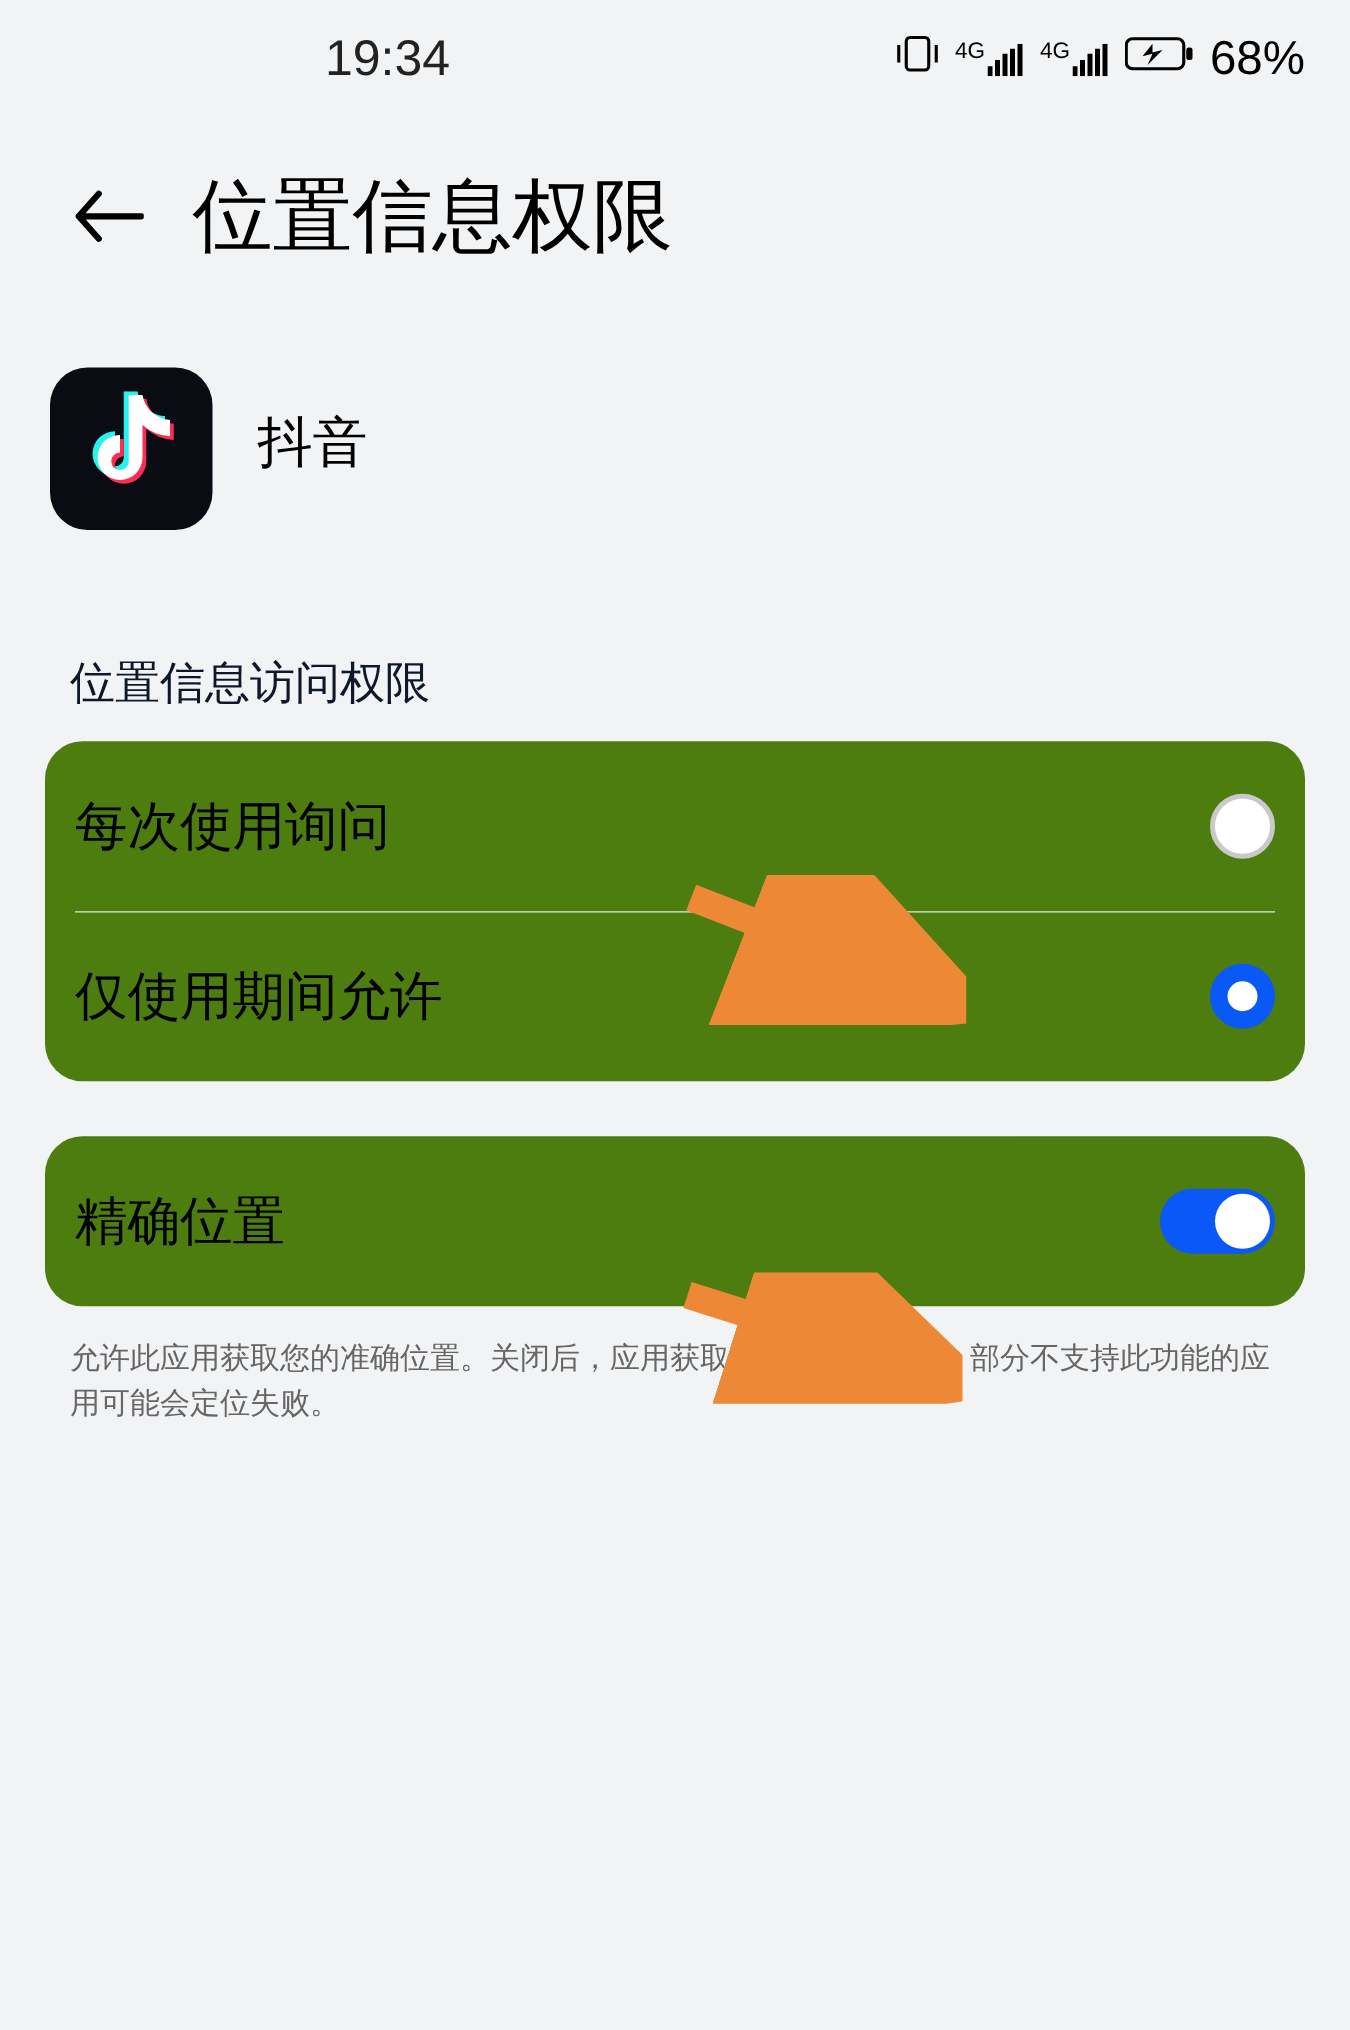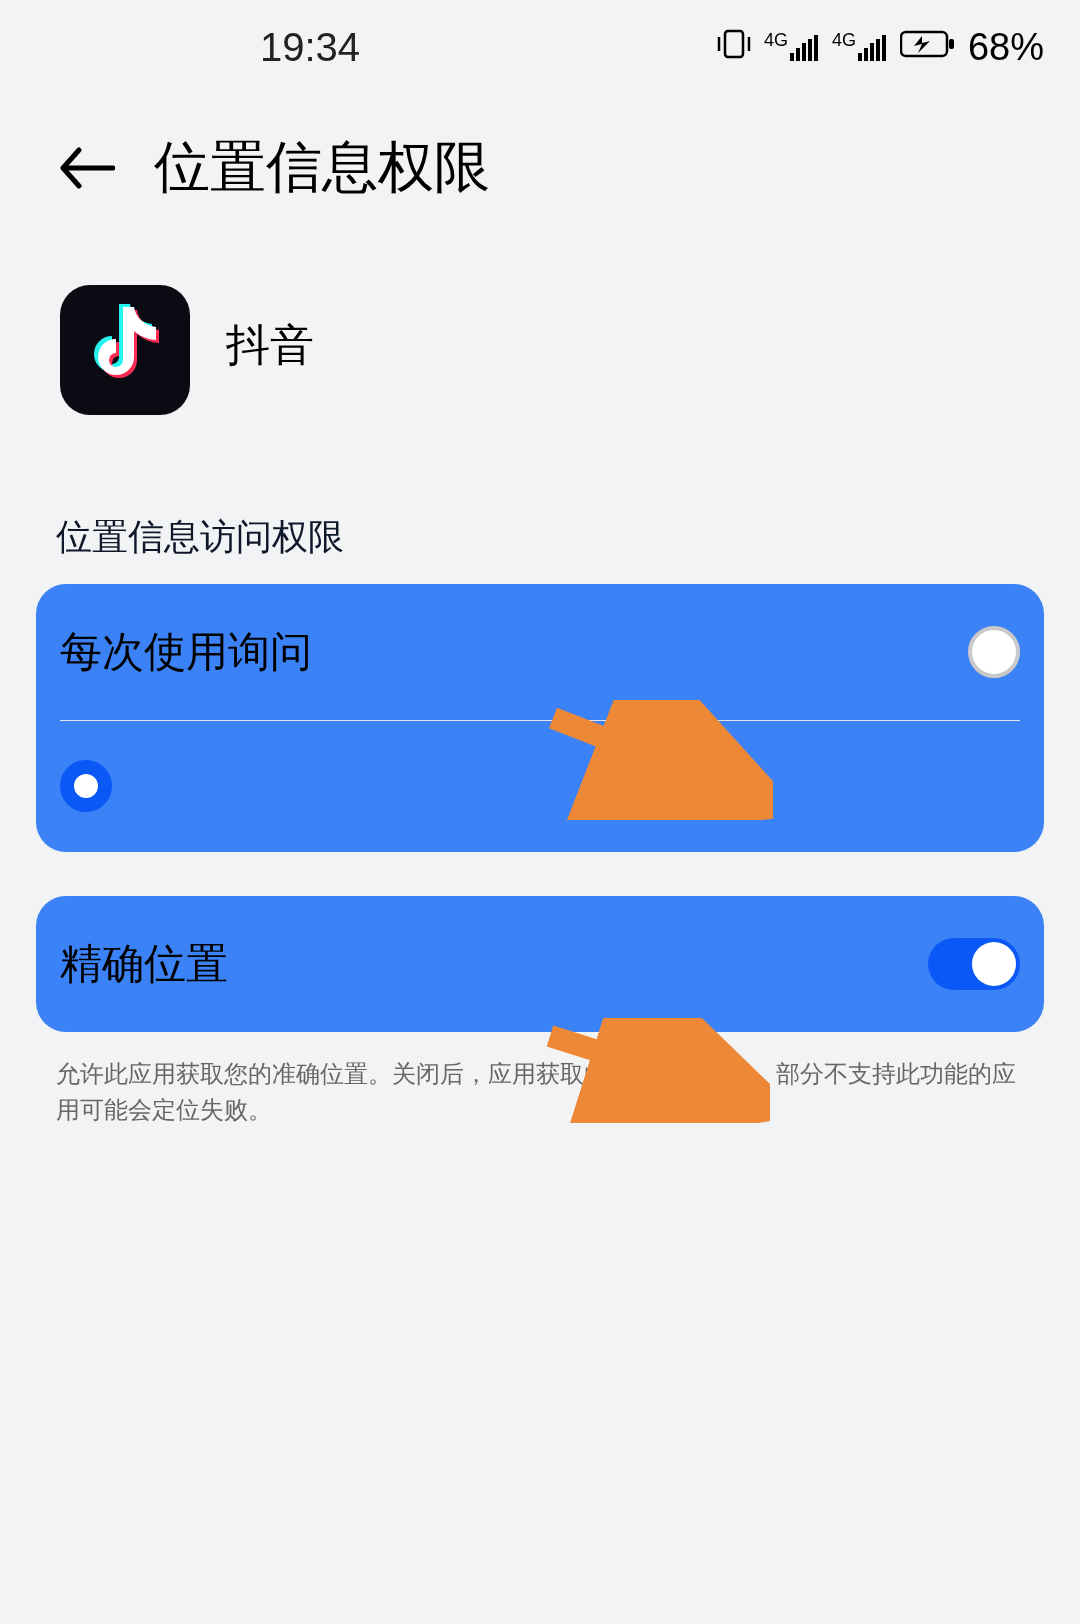--- a/index.html
+++ b/index.html
@@ -30,49 +30,49 @@
       display: flex;
       align-items: center;
       gap: 28px;
       padding: 34px 48px 30px 48px;
     }
     .back-btn {
       width: 78px; height: 78px;
       display: flex; align-items: center; justify-content: center;
       background: none; border: none; cursor: pointer;
     }
-    .page-title { font-size: 56px; font-weight: 500; }
+    .page-title { font-size: 64px; font-weight: 500; }
 
     
     .app-info {
       display: flex;
       align-items: center;
       gap: 36px;
-      padding: 48px 56px 50px 60px;
+      padding: 48px 56px 50px 40px;
     }
     .app-icon {
       width: 130px; height: 130px;
       border-radius: 30px;
       background: #0b0b14;
       display: flex; align-items: center; justify-content: center;
       position: relative;
     }
     .app-name { font-size: 44px; font-weight: 500; margin-bottom: 10px; }
     .app-version { font-size: 36px; color: #666; }
 
     
     .section-label {
       font-size: 36px;
       color: #0f172a;
       padding: 48px 56px 22px 56px;
     }
 
     
     .card {
-      background: #3b82f6;
+      background: #4d7c0f;
       border-radius: 30px;
       margin: 0 36px;
     }
     .row {
       display: flex;
       align-items: center;
       justify-content: space-between;
       padding: 40px 24px 40px 24px;
       position: relative;
     }
@@ -196,20 +196,21 @@
 </div>
 
 <div class="section-label">位置信息访问权限</div>
 
 <div class="card">
   <div class="row">
     <div class="row-label">每次使用询问</div>
     <div class="radio"></div>
   </div>
   <div class="row">
+    <div class="row-label">仅使用期间允许</div>
     <div class="radio selected"></div>
   </div>
 </div>
 
 <div class="card card2">
   <div class="row">
     <div class="row-label">精确位置</div>
     <div class="toggle"></div>
   </div>
 </div>

